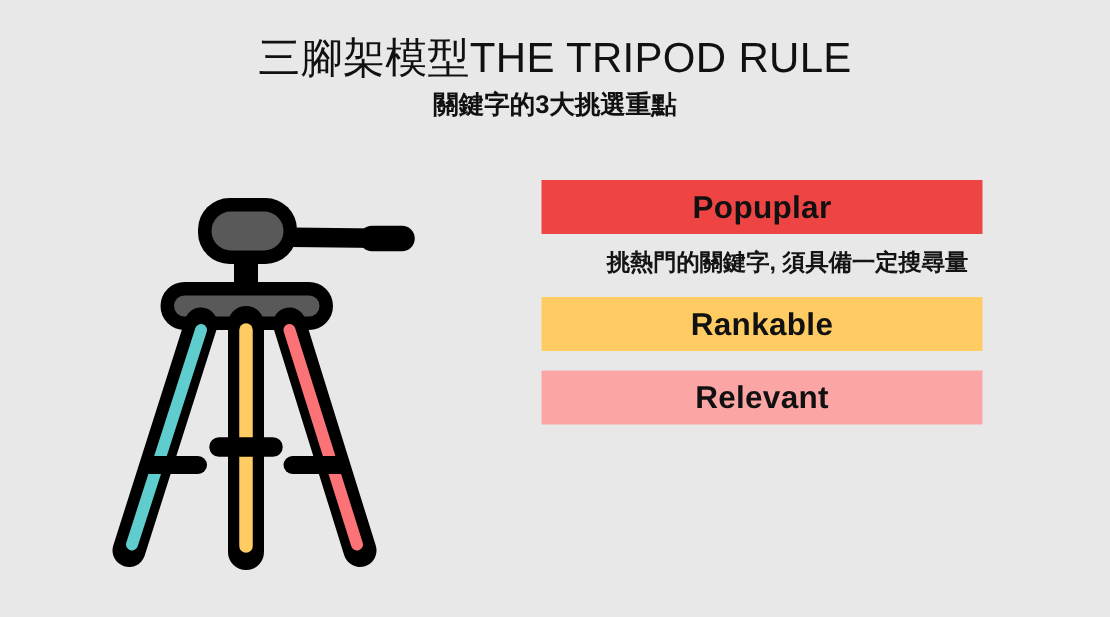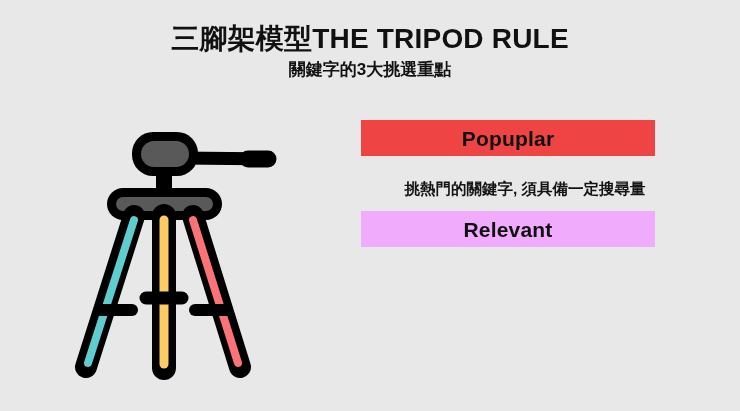--- a/index.html
+++ b/index.html
@@ -24,21 +24,21 @@
   
   .header {
     position: absolute;
     left: 0;
     top: 22px;
     width: 740px;
     text-align: center;
   }
   .main-title {
     font-size: 28px;
-    font-weight: bold;
+    font-weight: normal;
     color: #111111;
     letter-spacing: 0.2px;
     line-height: 1.18;
     white-space: nowrap;
   }
   .sub-title {
     margin-top: 5px;
     font-size: 17px;
     font-weight: bold;
     color: #111111;
@@ -79,21 +79,21 @@
     justify-content: center;
   }
   .block-bar-label {
     font-size: 21px;
     font-weight: bold;
     color: #111111;
     letter-spacing: 0.2px;
     line-height: 1;
   }
   .block-desc {
-    margin-top: 23px;
+    margin-top: 10px;
     text-align: center;
     font-size: 15.5px;
     font-weight: bold;
     color: #141414;
     line-height: 1.25;
     white-space: nowrap;
   }
 </style>
 </head>
 <body>
@@ -151,23 +151,26 @@
   <div class="blocks">
 
     <div class="block">
       <div class="block-bar" style="background:#ef4444">
         <span class="block-bar-label">Popuplar</span>
       </div>
       <div class="block-desc">挑熱門的關鍵字, 須具備一定搜尋量</div>
     </div>
 
     <div class="block">
+      <div class="block-bar" style="background:#ffcb63">
+        <span class="block-bar-label">Rankable</span>
+      </div>
     </div>
 
     <div class="block">
-      <div class="block-bar" style="background:#f0abfc">
+      <div class="block-bar" style="background:#fca5a5">
         <span class="block-bar-label">Relevant</span>
       </div>
     </div>
 
   </div>
 
 </div>
 
 </body></html>

